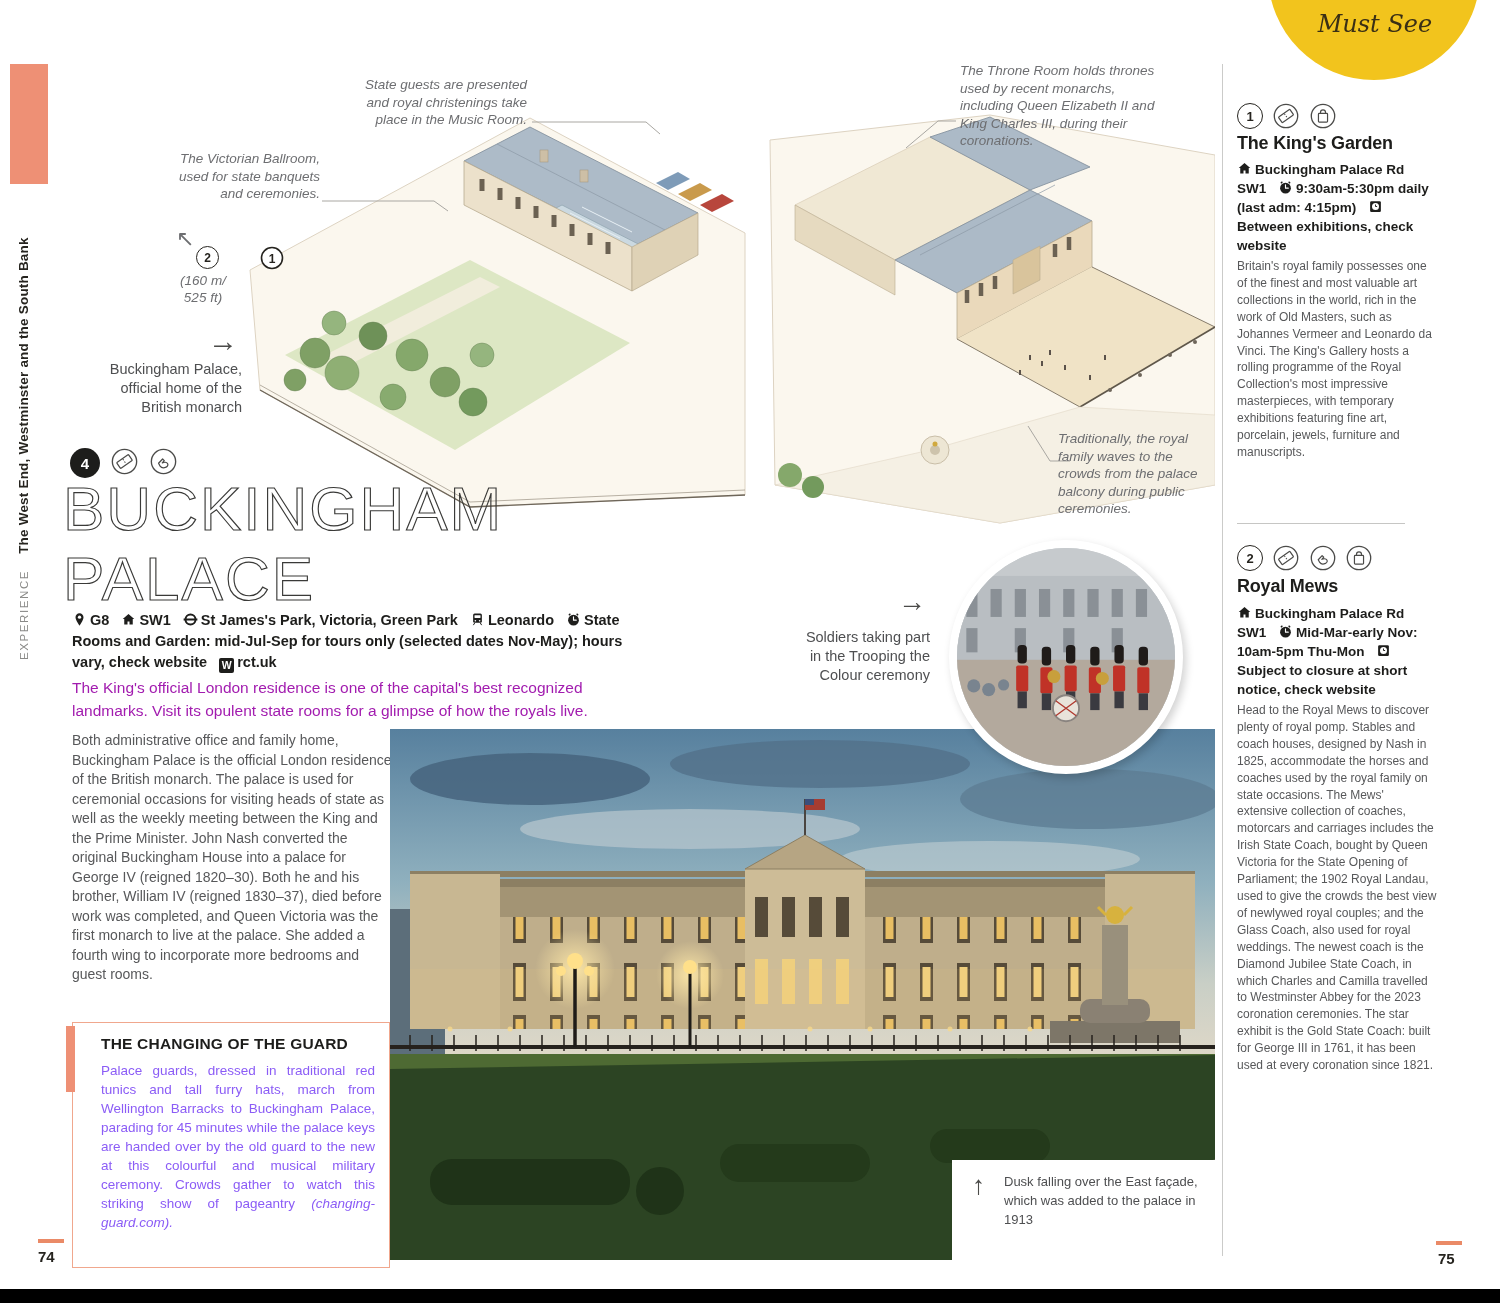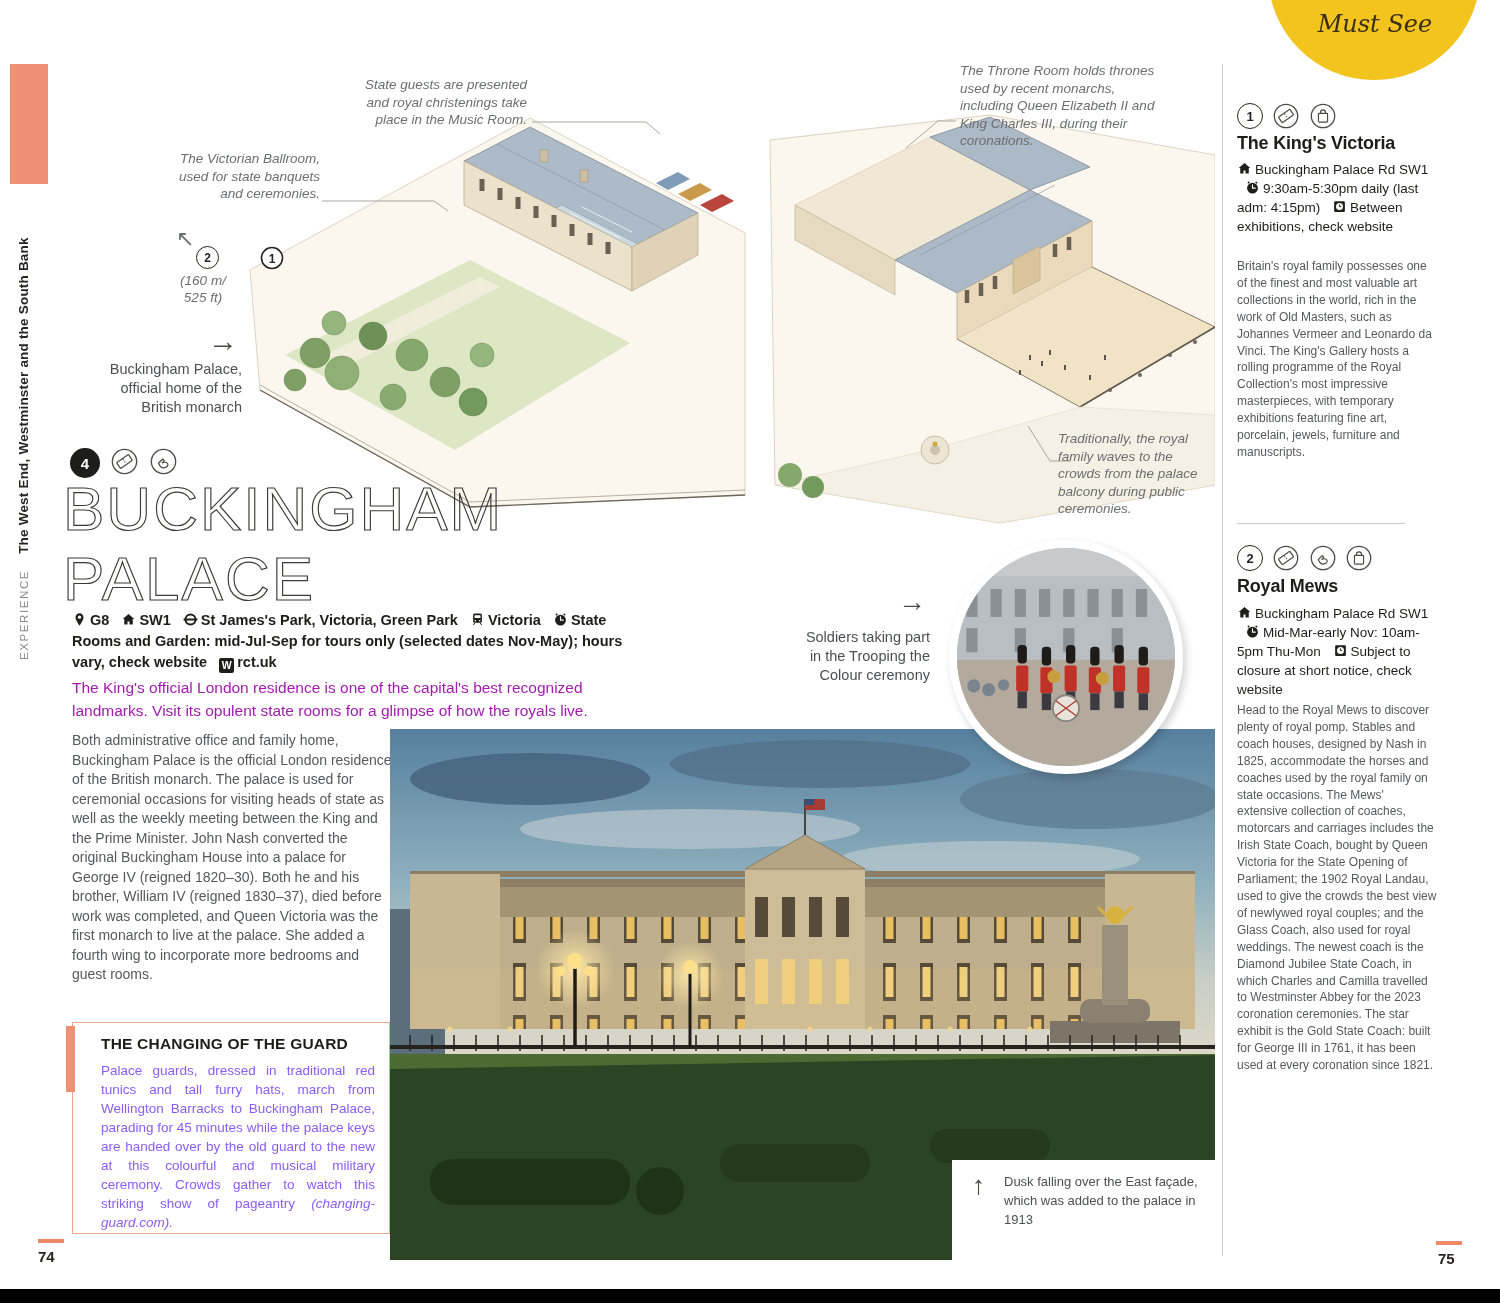--- a/index.html
+++ b/index.html
@@ -27,29 +27,29 @@
   .title-svg text{font-family:"Liberation Sans",sans-serif;}
   .info{font-weight:bold;font-size:14.5px;line-height:21px;color:#1d1d1b;}
   .ii{width:15px;height:15px;display:inline-block;vertical-align:-2px;margin:0 3px 0 8px;}
   .ii.first{margin-left:0;}
   .webicon{display:inline-flex;align-items:center;justify-content:center;width:15px;height:15px;
            background:#1e1e1c;color:#fff;font-size:10.5px;font-weight:bold;border-radius:2px;
            vertical-align:-2px;margin:0 3px 0 8px;}
   .standfirst{font-size:15.5px;line-height:23px;color:#a21caf;}
   .bodytext{font-size:14px;line-height:19.5px;color:#57585a;}
   
-  .guard-box{left:72px;top:1022px;width:318px;height:212px;border:1.5px solid #F0A78D;
+  .guard-box{left:72px;top:1022px;width:318px;height:246px;border:1.5px solid #F0A78D;
              box-sizing:border-box;padding:12px 14px 10px 28px;}
   .guard-bar{left:66px;top:1026px;width:9px;height:66px;background:#EE9075;}
   .guard-title{font-size:15.5px;font-weight:bold;color:#1d1d1b;letter-spacing:.2px;margin-bottom:8px;}
   .guard-body{font-size:13.5px;line-height:19px;color:#8b5cf6;text-align:justify;}
   
   .vdivider{left:1222px;top:64px;width:1px;height:1192px;background:#cbcbc9;}
   .sb-title{font-size:18px;font-weight:bold;color:#1d1d1b;letter-spacing:-.2px;}
-  .sb-info{font-weight:normal;font-size:13.5px;line-height:19px;color:#1d1d1b;}
+  .sb-info{font-weight:bold;font-size:13.5px;line-height:19px;color:#1d1d1b;}
   .sb-body{font-size:12px;line-height:16.9px;color:#57585a;}
   .sb-icons .gi{width:26px;height:26px;margin-left:6px;}
   .ncircle{width:26px;height:26px;border:1.7px solid #26241f;border-radius:50%;box-sizing:border-box;
            display:inline-flex;align-items:center;justify-content:center;font-size:13px;font-weight:bold;
            color:#26241f;vertical-align:top;}
   .section-divider{left:1237px;top:523px;width:168px;height:1px;background:#c6c6c4;}
   
   .pn{font-size:15px;font-weight:bold;color:#26241f;}
   .pn-line{width:26px;height:3.5px;background:#EA8A67;}
   .bottom-bar{left:0;top:1289px;width:1500px;height:14px;background:#000;}
@@ -227,21 +227,21 @@
         <use href="#sym-pin"></use>
       </svg><span>G8</span>
     <svg class="ii">
         <use href="#sym-house"></use>
       </svg><span>SW1</span>
     <svg class="ii">
         <use href="#sym-tube"></use>
       </svg><span>St James's Park, Victoria, Green Park</span>
     <svg class="ii">
         <use href="#sym-rail"></use>
-      </svg><span>Victoria</span>
+      </svg><span>Leonardo</span>
     <svg class="ii">
         <use href="#sym-clock"></use>
       </svg><span>State Rooms and Garden: mid-Jul-Sep for tours only (selected dates Nov-May); hours vary, check website</span>
     <span class="webicon">
         <span>W</span>
       </span><span>rct.uk</span>
   </div>
 
   <div class="abs standfirst" style="left:72px;top:676px;width:585px">The King's official London residence is one of the capital's best recognized landmarks. Visit its opulent state rooms for a glimpse of how the royals live.</div>
 
@@ -411,21 +411,21 @@
 
   <div class="abs sb-icons" style="left:1237px;top:103px">
     <span class="ncircle">1</span>
     <svg class="gi">
         <use href="#sym-ticket"></use>
       </svg>
     <svg class="gi">
         <use href="#sym-bag"></use>
       </svg>
   </div>
-  <div class="abs sb-title" style="left:1237px;top:133px;width:200px">The King's Victoria</div>
+  <div class="abs sb-title" style="left:1237px;top:133px;width:200px">The King's Garden</div>
   <div class="abs sb-info" style="left:1237px;top:160px;width:196px">
     <svg class="ii first">
         <use href="#sym-house"></use>
       </svg><span>Buckingham Palace Rd SW1</span>
     <svg class="ii">
         <use href="#sym-clock"></use>
       </svg><span>9:30am-5:30pm daily (last adm: 4:15pm)</span>
     <svg class="ii">
         <use href="#sym-closed"></use>
       </svg><span>Between exhibitions, check website</span>

